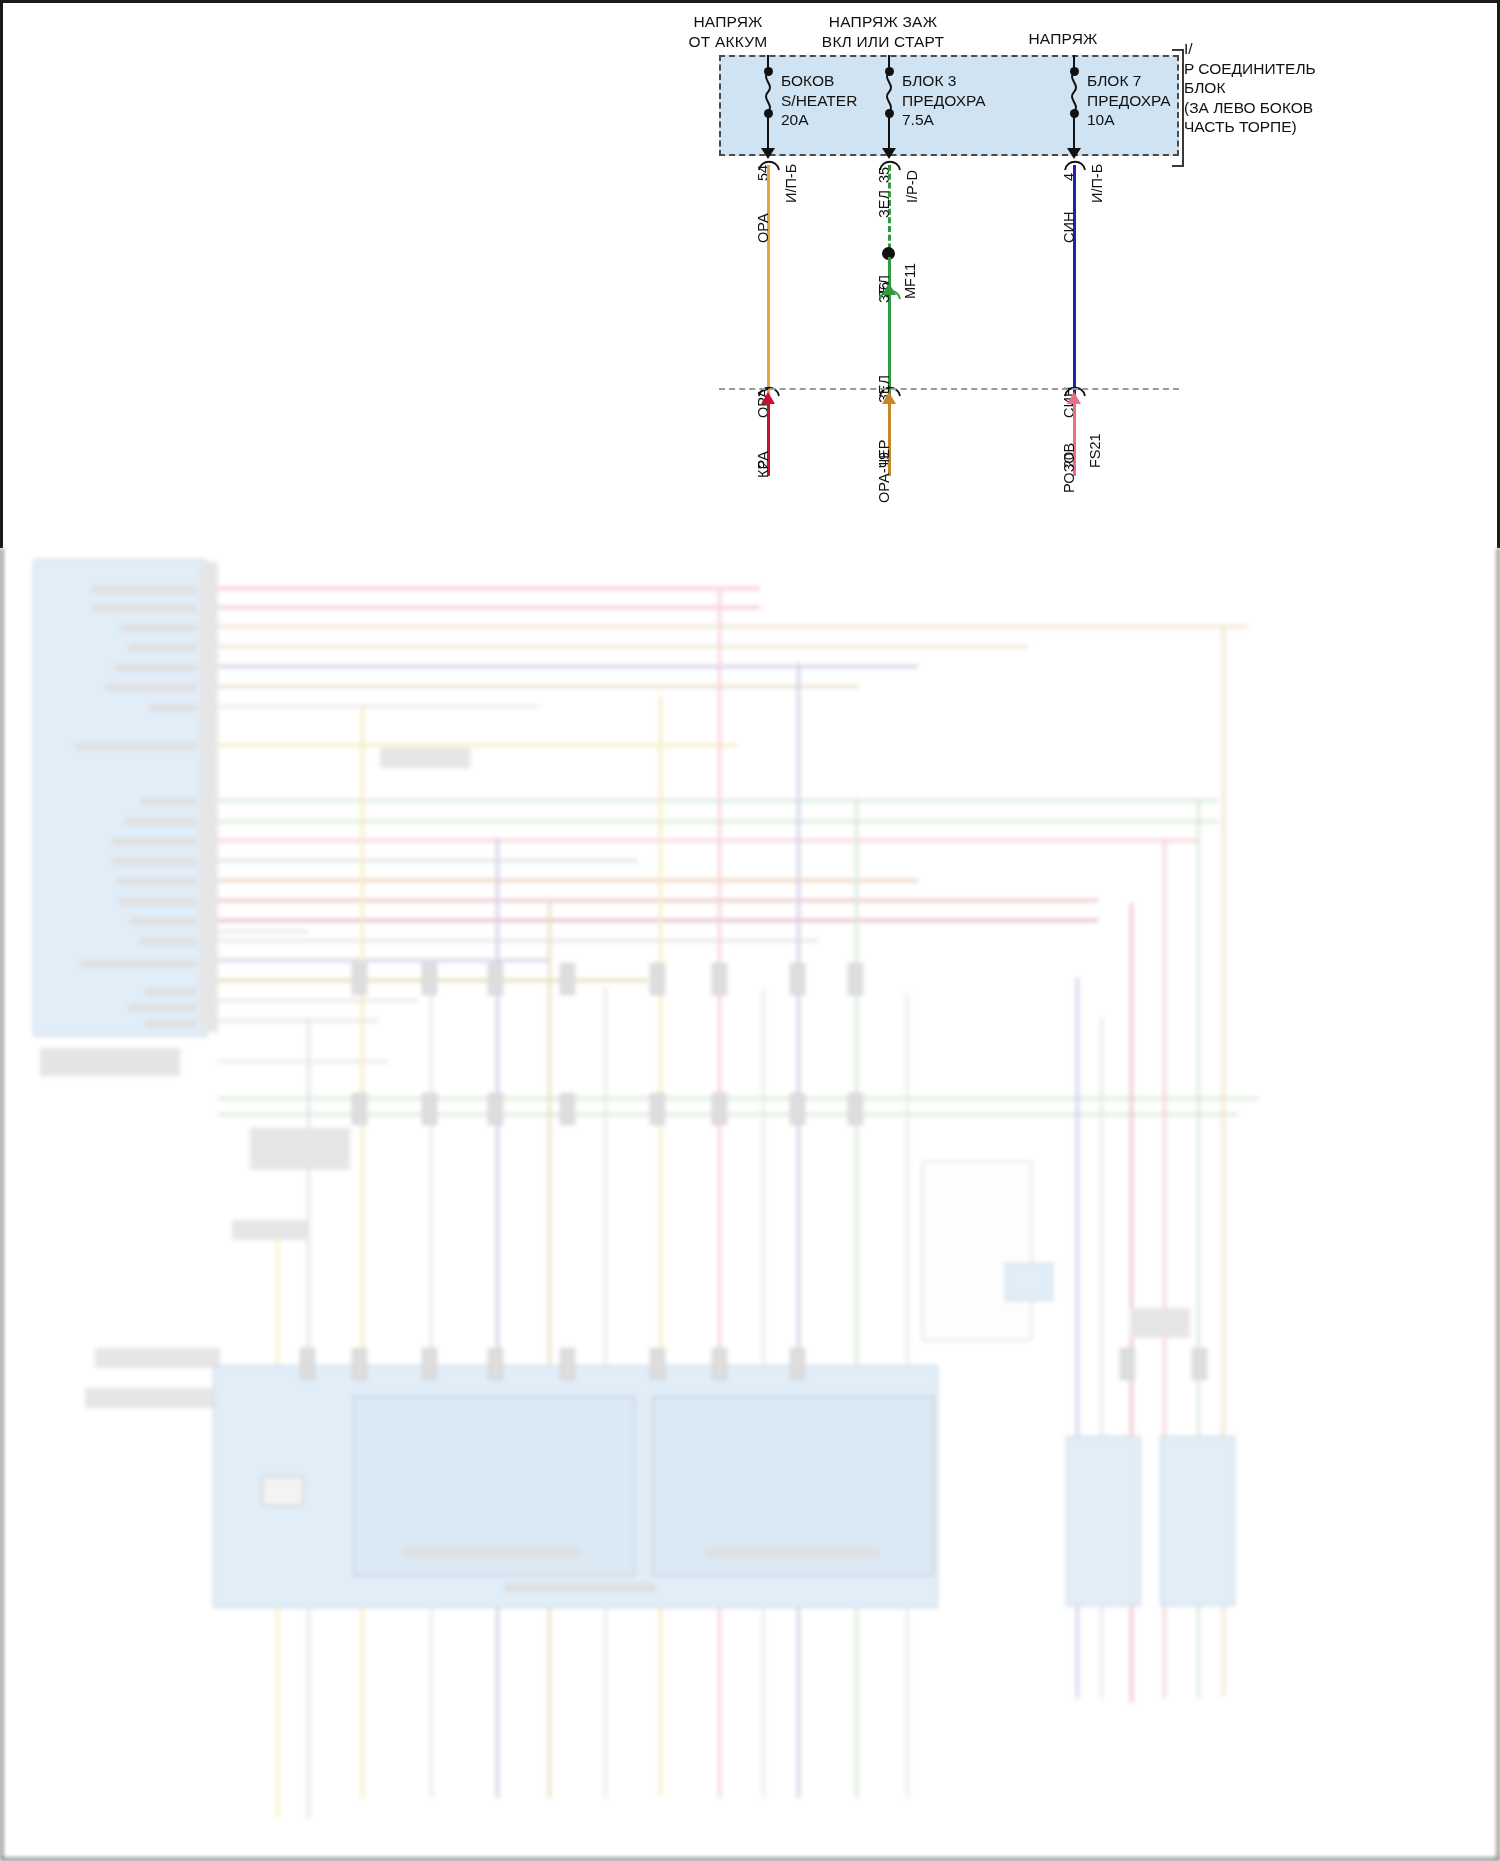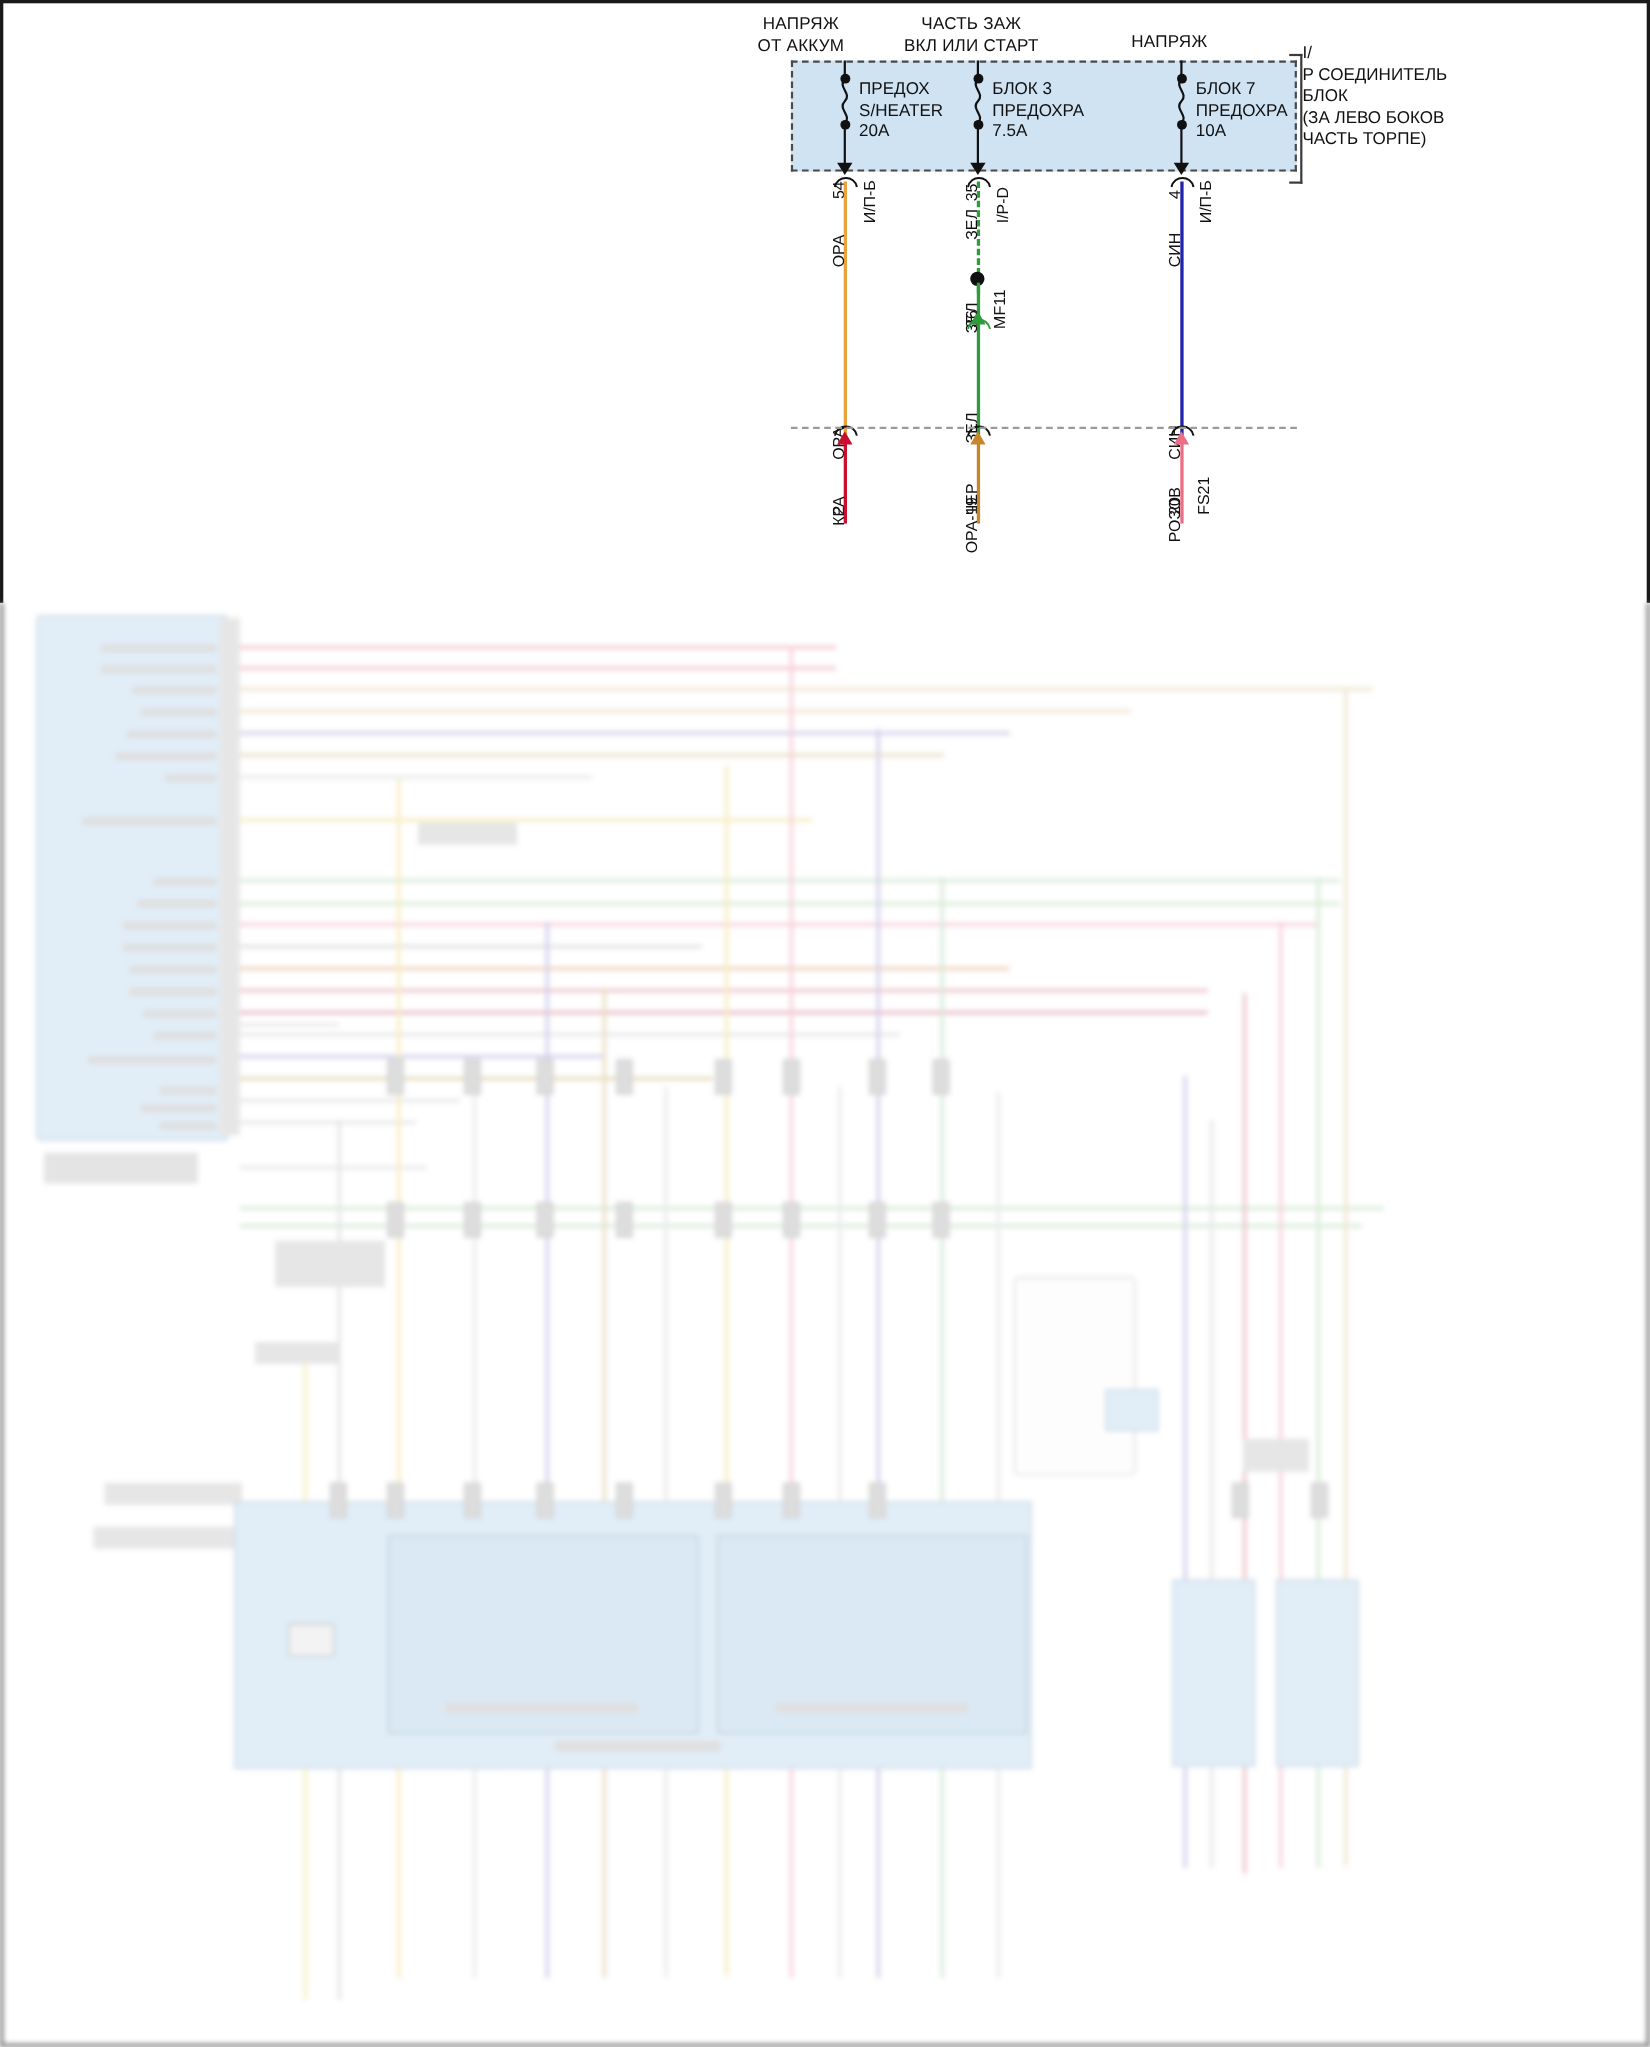--- a/index.html
+++ b/index.html
@@ -78,39 +78,39 @@
 </style>
 </head>
 <body>
 
 <div id="page">
 
   <div id="sheet-top">
 
     <div class="block-title" style="left:660px;top:9px;width:130px;">НАПРЯЖ
 ОТ АККУМ</div>
-    <div class="block-title" style="left:795px;top:9px;width:170px;">ЧАСТЬ ЗАЖ
+    <div class="block-title" style="left:795px;top:9px;width:170px;">НАПРЯЖ ЗАЖ
 ВКЛ ИЛИ СТАРТ</div>
     <div class="block-title" style="left:1000px;top:26px;width:120px;">НАПРЯЖ</div>
 
     <div class="fuse-block"></div>
     <div class="blk-bracket"></div>
     <div class="blk-legend">I/
 P СОЕДИНИТЕЛЬ
 БЛОК
 (ЗА ЛЕВО БОКОВ
 ЧАСТЬ ТОРПЕ)</div>
 
     <div class="wline" style="left:764px;top:52px;height:16px;border-left:2px solid #111;"></div>
     <div class="fuse-dot" style="left:761px;top:64px;"></div>
     <svg style="position:absolute;left:756px;top:68px;" width="18" height="42" viewBox="0 0 18 42">
       <path d="M9 1 C 2 8, 16 14, 9 21 C 2 28, 16 34, 9 41" fill="none" stroke="#111" stroke-width="2"></path>
     </svg>
     <div class="fuse-dot" style="left:761px;top:106px;"></div>
-    <div class="fuse-label" style="left:778px;top:68px;">ПРЕДОХ
+    <div class="fuse-label" style="left:778px;top:68px;">БОКОВ
 S/HEATER
 20A</div>
     <div class="wline" style="left:764px;top:110px;height:38px;border-left:2px solid #111;"></div>
     <svg style="position:absolute;left:757px;top:142px;" width="16" height="14" viewBox="0 0 16 14">
       <path d="M8 14 L1 3 L15 3 Z" fill="#111"></path>
     </svg>
 
     <svg style="position:absolute;left:754px;top:154px;" width="24" height="14" viewBox="0 0 24 14">
       <path d="M2 13 C 4 2, 20 2, 22 13" fill="none" stroke="#111" stroke-width="1.8"></path>
     </svg>

